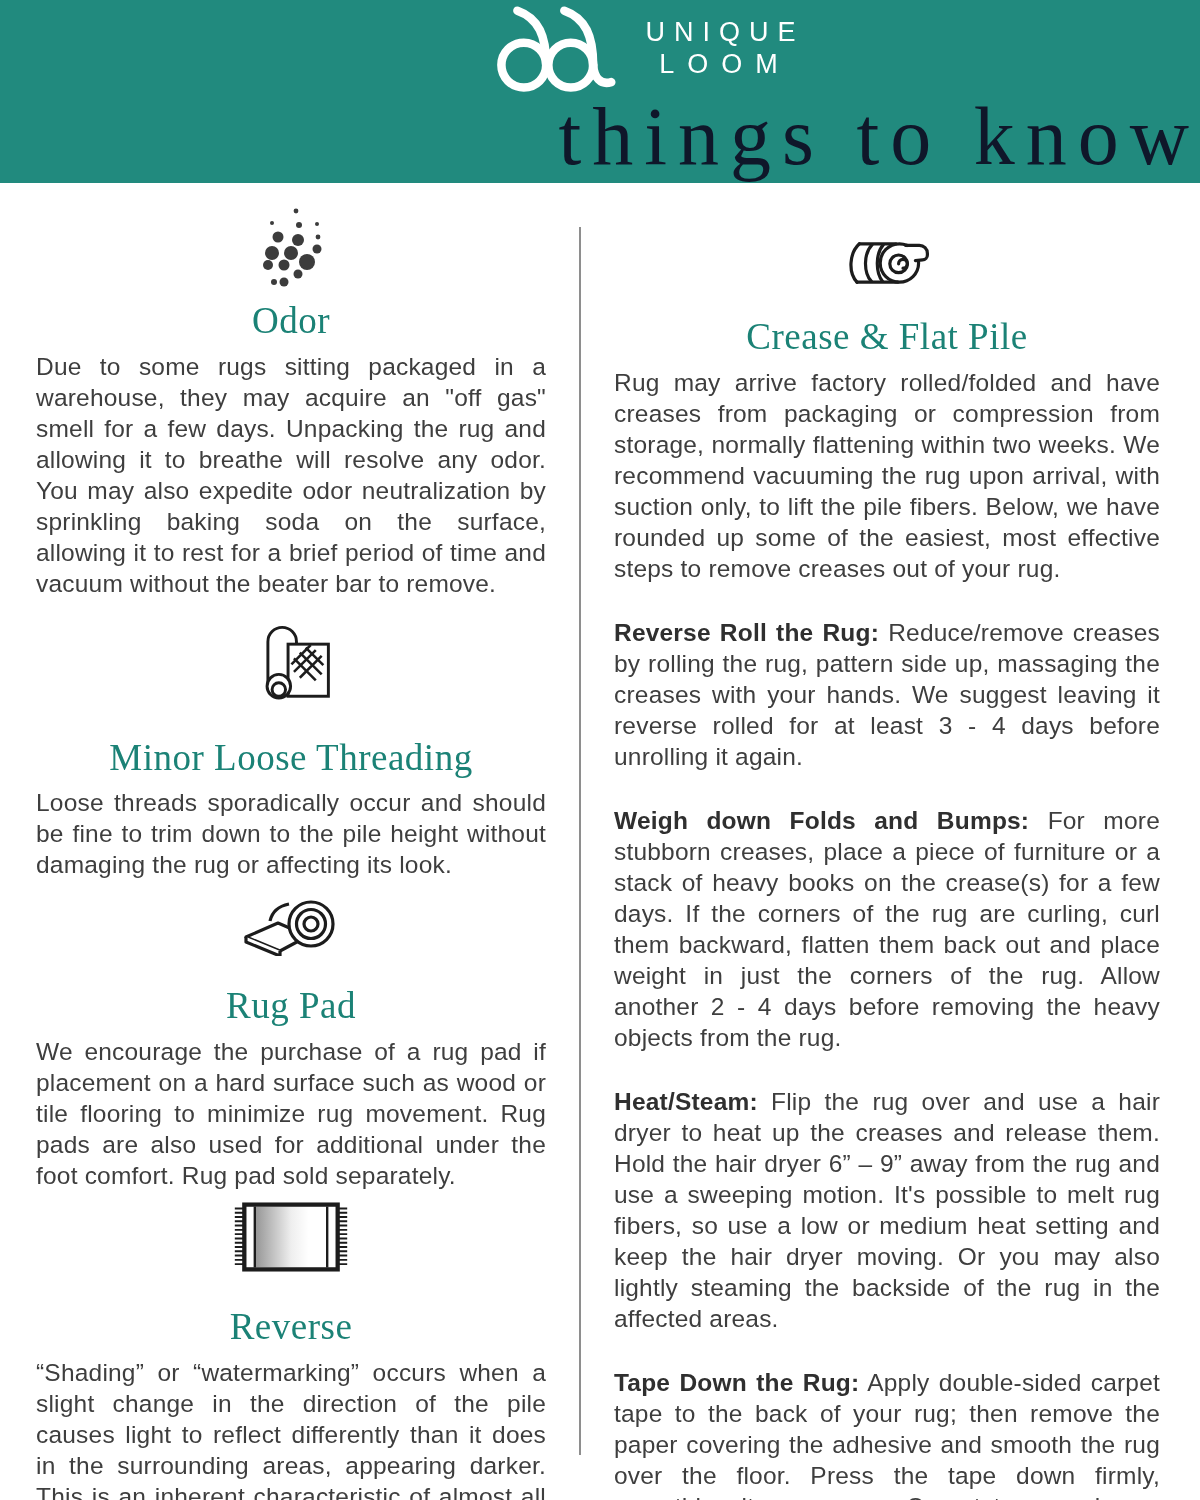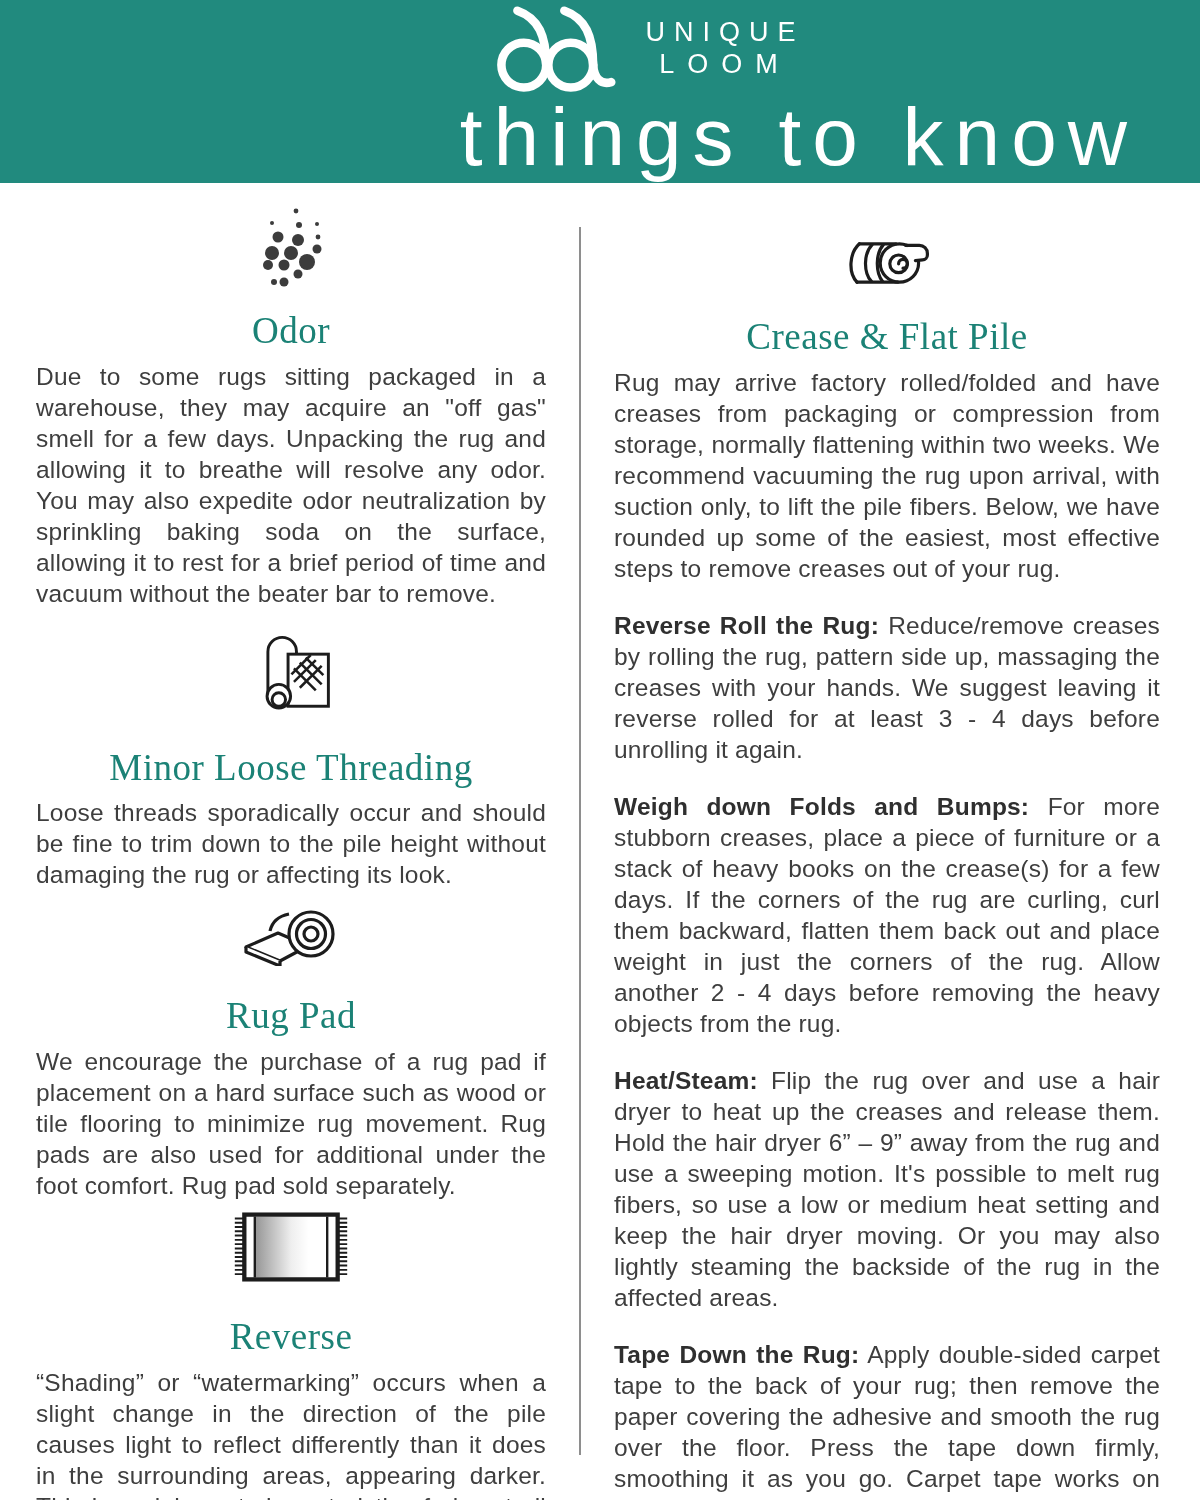--- a/index.html
+++ b/index.html
@@ -11,45 +11,45 @@
   
   .header {
     height:183px; background:#218a7e; display:flex; align-items:center;flex-direction:column;
   }
   .brand { display:flex; align-items:center; margin-left:98px; }
   .brand svg { display:block; }
   .brand-text { margin-left:20px; color:#ffffff; text-align:center; }
   .brand-line1 { font-size:27px; letter-spacing:9px; line-height:1.2; }
   .brand-line2 { font-size:27px; letter-spacing:13px; line-height:1.2; }
   .page-title {
-    margin-left:auto; margin-right:62px; color:#ffffff;
-    font-family:Liberation Sans, sans-serif; font-weight:400;
+    margin-left:auto; color:#0f172a;
+    font-family:Liberation Serif, serif; font-weight:400;
     font-size:82px; letter-spacing:11px; line-height:1;
   }
   
   .columns { display:flex; padding:0 36px; align-items:flex-start; }
   .col-left  { width:510px; }
   .col-right { width:546px; }
   .divider {
     width:2px; background:#8e8e8e; flex:none;
     margin-left:33px; margin-right:33px; margin-top:44px; height:1228px;
   }
   
   .icon-wrap { display:flex; justify-content:center; align-items:flex-end; }
   .section h2 {
     font-family:"Liberation Serif", serif; font-weight:500;
     color:#1b8276; text-align:center;
     font-size:37px; line-height:1.1; margin:30px 0 9px 0; letter-spacing:0.5px;
   }
-  .section h2.first { margin-top:18px; }
+  .section h2.first { margin-top:8px; }
   .body {
     font-size:24.5px; line-height:31px; text-align:justify;
     margin:0; color:#3e3e3e; letter-spacing:0.2px;
   }
-  .tip { margin-top:26px; }
+  .tip { margin-top:33px; }
   .tip-label { font-weight:bold; color:#2f2f2f; }
   
   .ic { stroke:#1c1c1c; fill:none; stroke-width:3.5; }
 </style>
 </head>
 <body>
 
 <div class="header">
   <div class="brand">
     <svg width="132" height="96" viewBox="0 0 120 90">

